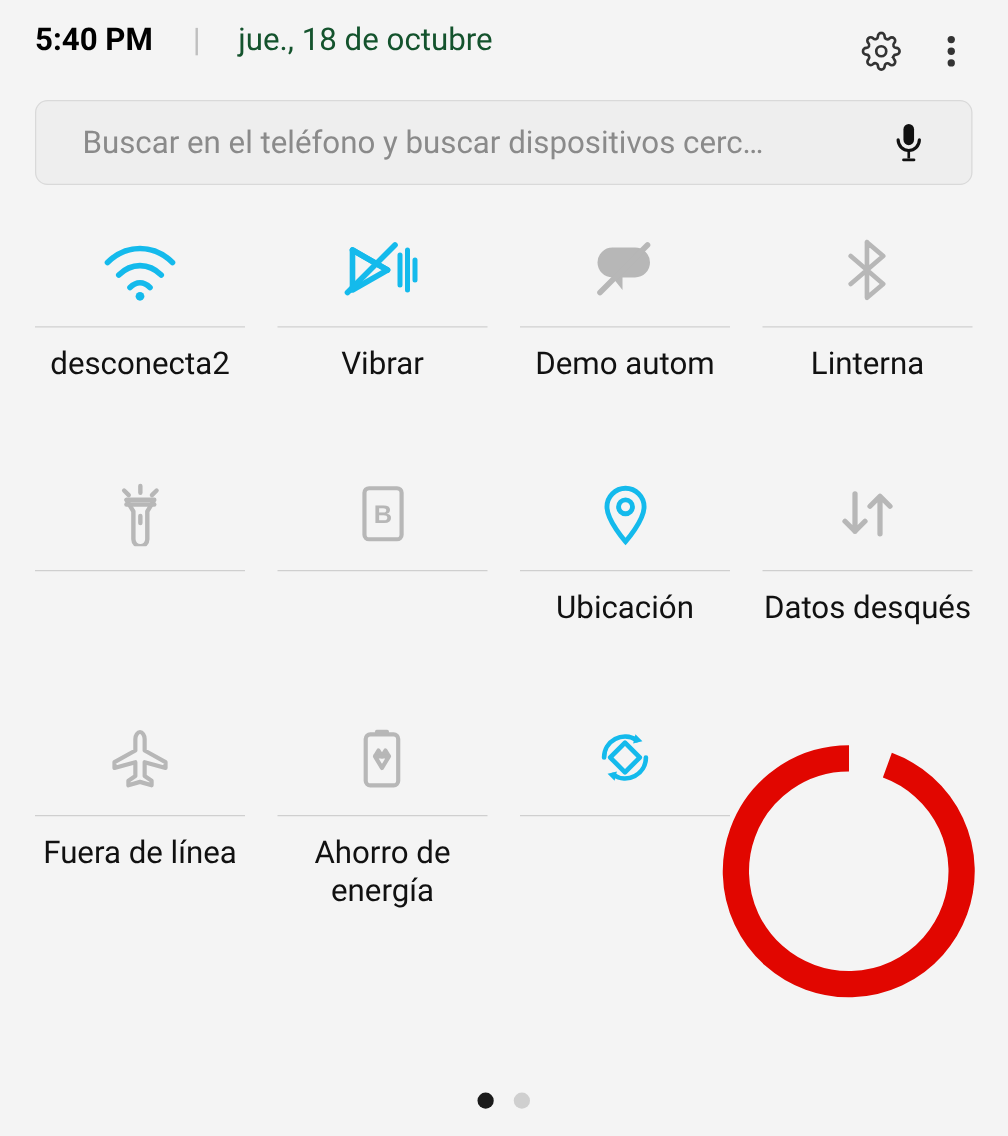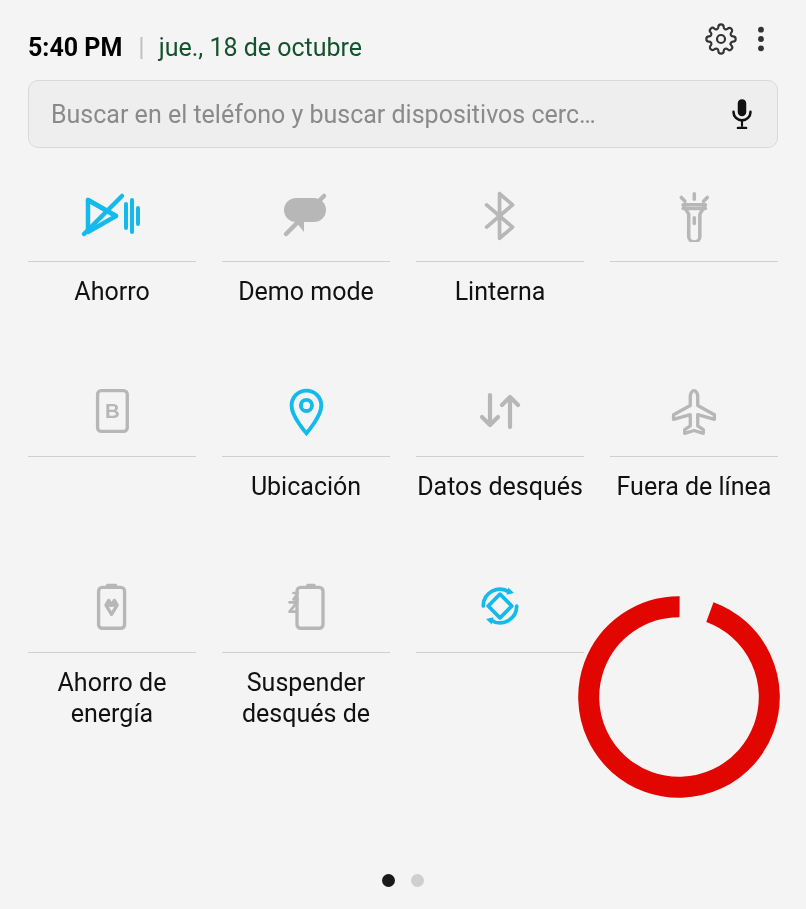--- a/index.html
+++ b/index.html
@@ -6,40 +6,41 @@
   html,body{width:806px;height:909px}
   body{
     font-family:-apple-system,BlinkMacSystemFont,"Segoe UI",Roboto,Arial,sans-serif;
     background:#f4f4f4;
     color:#222;
     padding:18px 28px 0 28px;
     position:relative;
   }
   .status-bar{
     display:flex;
-    align-items:flex-end;
+    align-items:flex-start;
     height:44px;
     font-size:25px;
     color:#000;
+    gap:16px;
   }
   .status-bar .time{font-weight:700;margin-right:16px}
   .status-bar .sep{color:#bfbfbf;margin-right:14px;font-size:26px}
   .status-bar .date{font-weight:400;color:#14532d;flex:1}
   .status-bar .icon-btn{width:46px;height:46px;display:flex;align-items:center;justify-content:center}
   .status-bar .icon-btn svg{width:32px;height:32px}
 
   .search-bar{
     margin-top:18px;
     height:68px;
     border:1px solid #d9d9d9;
     border-radius:10px;
     background:#eee;
     display:flex;
     align-items:center;
-    padding:0 22px;
+    padding:0 37px;
   }
   .search-bar .ph{
     flex:1;
     color:#8a8a8a;
     font-size:25px;
     white-space:nowrap;
     overflow:hidden;
     text-overflow:ellipsis;
   }
   .search-bar .mic-icon{width:26px;height:34px;margin-left:12px}
@@ -118,41 +119,52 @@
   <svg class="mic-icon" viewBox="0 0 24 32" fill="#111">
     <rect x="8" y="2" width="8" height="16" rx="4"></rect>
     <path d="M4 14a8 8 0 0 0 16 0" fill="none" stroke="#111" stroke-width="2.4" stroke-linecap="round"></path>
     <rect x="11" y="22" width="2" height="6"></rect>
     <rect x="7" y="28" width="10" height="2.2" rx="1.1"></rect>
   </svg>
 </div>
 
 <div class="grid">
 
+  <div class="tile active">
+    <div class="icon-cell">
+      <svg viewBox="0 0 64 52" fill="none" stroke-width="4.5" stroke-linecap="round">
+        <path class="stroke" d="M6 20c15-15 37-15 52 0"></path>
+        <path class="stroke" d="M15 30c10-10 24-10 34 0"></path>
+        <path class="stroke" d="M24 40c5-5 11-5 16 0"></path>
+        <circle class="fill" cx="32" cy="47" r="3.5"></circle>
+      </svg>
+    </div>
+    <div class="label">desconecta2</div>
+  </div>
 
   <div class="tile active">
     <div class="icon-cell">
       <svg viewBox="0 0 64 52" fill="none" stroke-width="4.5" stroke-linecap="round" stroke-linejoin="round">
         <path class="stroke" d="M8 10v32l28-16z"></path>
         <path class="stroke" d="M8 10l28 16"></path>
         <path class="stroke" d="M46 14v24M52 10v32M58 18v16" stroke-width="4"></path>
         <line class="stroke" x1="4" y1="44" x2="42" y2="6"></line>
       </svg>
     </div>
-    <div class="label">Ahorro</div>
+    <div class="label">Vibrar</div>
   </div>
 
   <div class="tile inactive">
     <div class="icon-cell">
       <svg viewBox="0 0 64 52" stroke-width="4" stroke-linecap="round">
         <path class="fill" d="M22 8h18a12 12 0 0 1 0 24H30l0 10-8-10a12 12 0 0 1 0-24z"></path>
         <line class="stroke" stroke="#b7b7b7" x1="12" y1="44" x2="50" y2="6" stroke-width="4.5"></line>
       </svg>
     </div>
-    <div class="label">Demo mode</div>
+    <div class="label">Demo autom</div>
   </div>
 
   <div class="tile inactive">
     <div class="icon-cell">
       <svg viewBox="0 0 40 56" fill="none" stroke-width="4" stroke-linecap="round" stroke-linejoin="round">
         <path class="stroke" d="M20 4v48l14-12-28-24M6 40l28-24L20 4"></path>
       </svg>
     </div>
     <div class="label">Linterna</div>
   </div>
@@ -213,31 +225,20 @@
       <svg viewBox="0 0 40 56" fill="none" stroke-width="3.6" stroke-linejoin="round">
         <rect class="stroke" x="6" y="8" width="28" height="44" rx="4"></rect>
         <rect class="fill" x="14" y="4" width="12" height="5" rx="1.5"></rect>
         <path class="stroke" d="M14 27l3-5 3 5 3-5 3 5"></path>
         <path class="stroke" d="M14 27l6 10 6-10z"></path>
       </svg>
     </div>
     <div class="label">Ahorro de energía</div>
   </div>
 
-  <div class="tile inactive">
-    <div class="icon-cell">
-      <svg viewBox="0 0 48 56" fill="none" stroke-width="3.6" stroke-linejoin="round" stroke-linecap="round">
-        <rect class="stroke" x="14" y="8" width="28" height="44" rx="4"></rect>
-        <rect class="fill" x="24" y="4" width="10" height="5" rx="1.5"></rect>
-        <path class="stroke" d="M6 24h8l-8 10h8" stroke-width="3"></path>
-        <path class="stroke" d="M10 14h5l-5 7h5" stroke-width="2.6"></path>
-      </svg>
-    </div>
-    <div class="label">Suspender desqués de</div>
-  </div>
 
   <div class="tile active">
     <div class="icon-cell">
       <svg viewBox="0 0 56 56" fill="none" stroke-width="4" stroke-linecap="round" stroke-linejoin="round">
         <rect class="stroke" x="19" y="19" width="18" height="18" transform="rotate(45 28 28)"></rect>
         <path class="stroke" d="M10 28a18 18 0 0 1 28-15"></path>
         <path class="fill" d="M37 8l6 6-8 2z"></path>
         <path class="stroke" d="M46 28a18 18 0 0 1-28 15"></path>
         <path class="fill" d="M19 48l-6-6 8-2z"></path>
       </svg>

